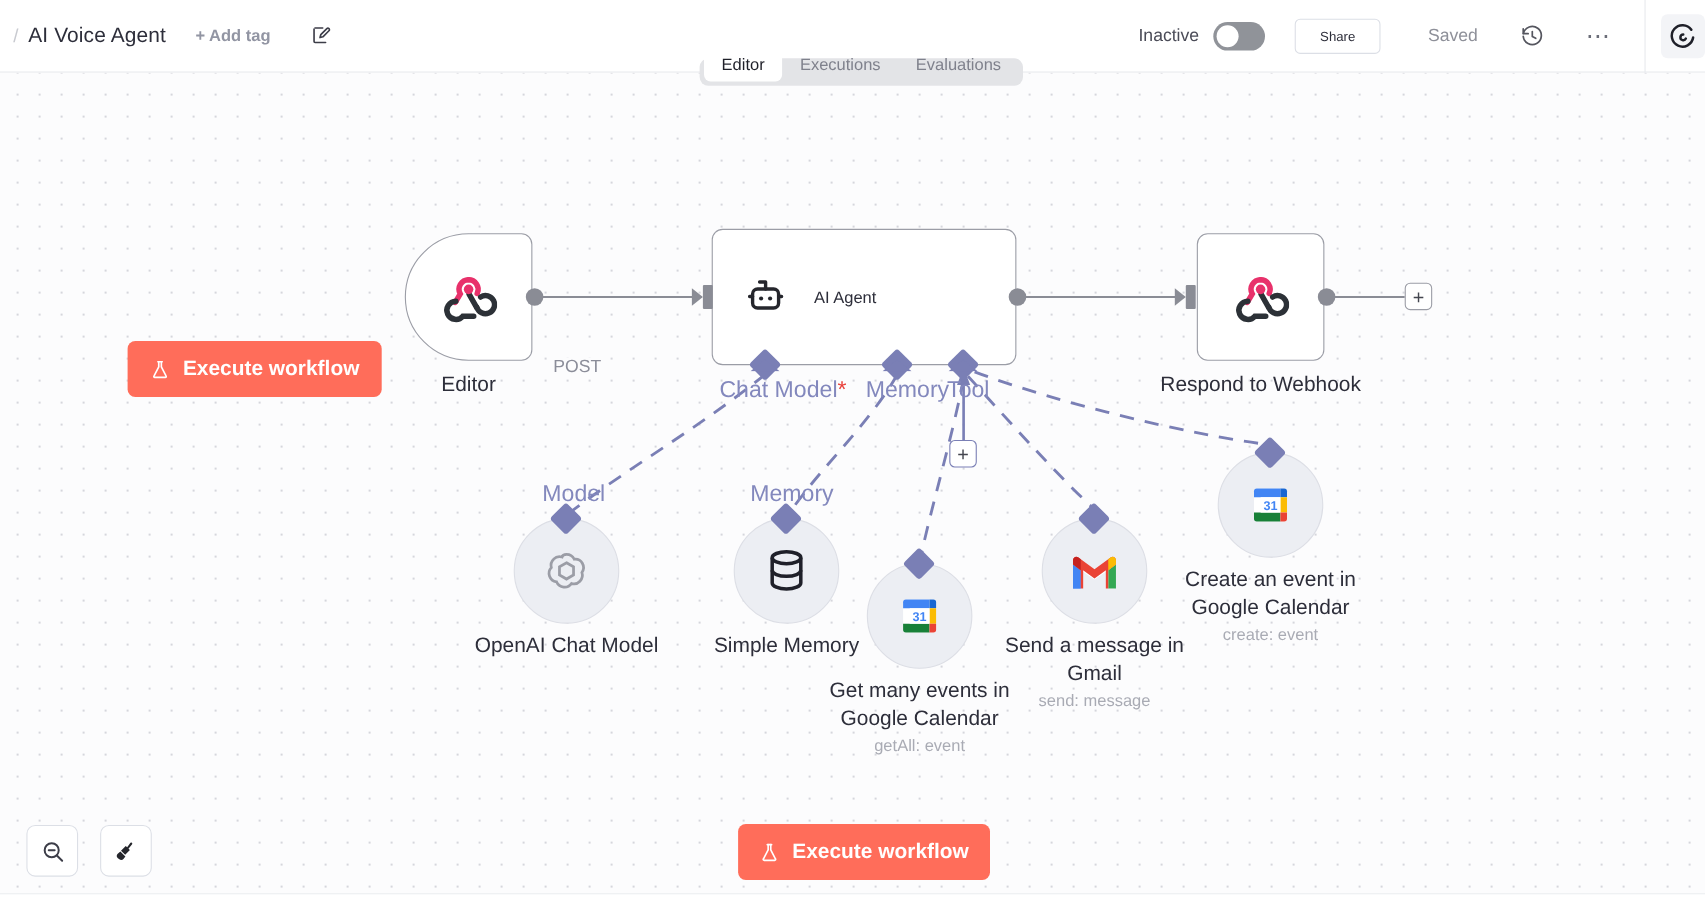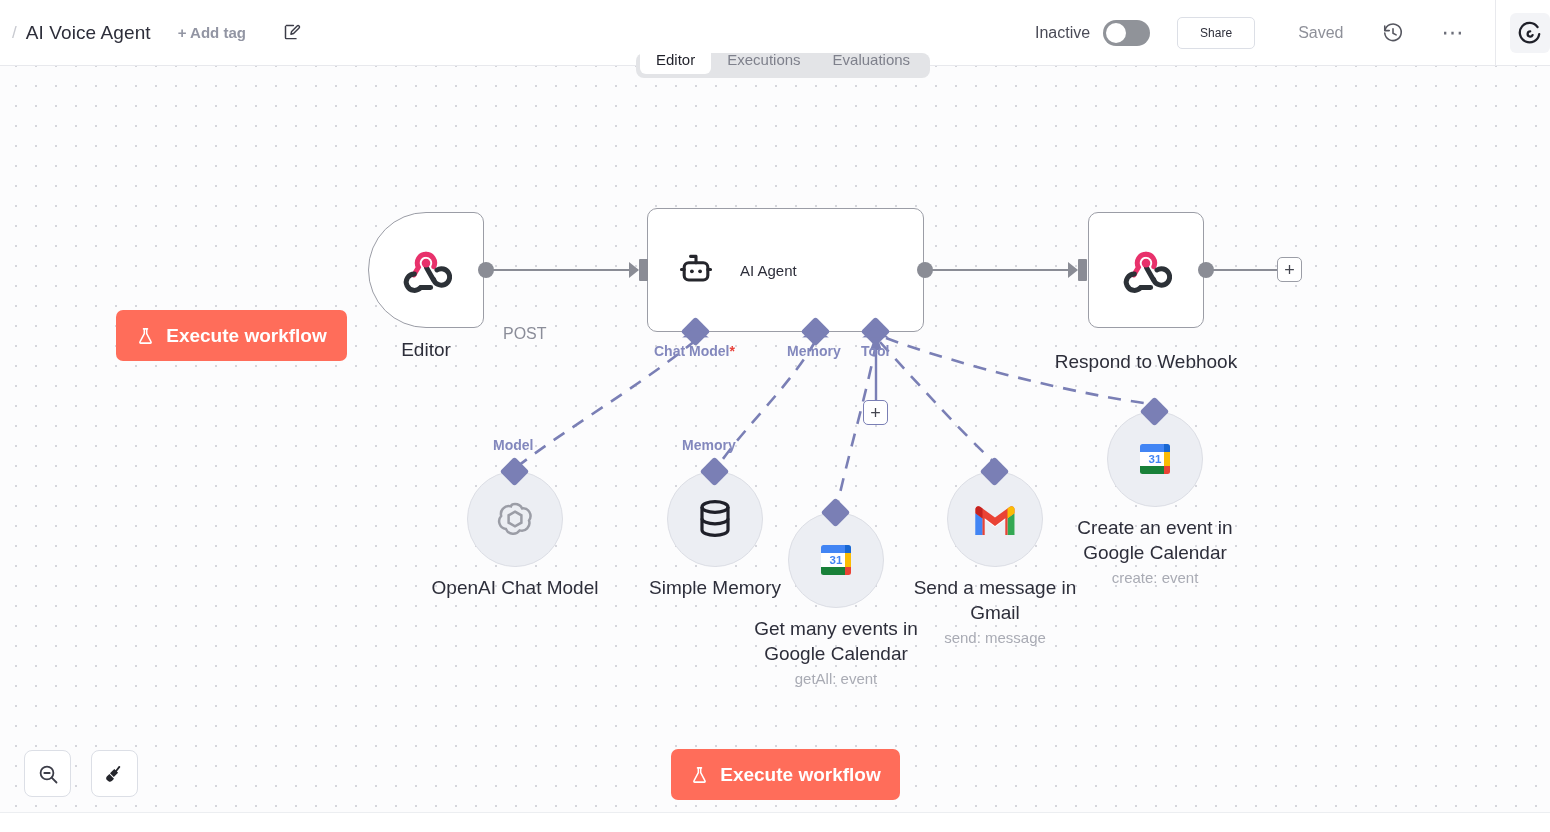--- a/index.html
+++ b/index.html
@@ -130,21 +130,21 @@
     position: absolute; width: 21px; height: 21px; background: #7a7fb5;
     transform: rotate(45deg); border-radius: 3px; z-index: 12;
   }
   .diamond.flared::after {
     content: ''; position: absolute; left: 50%; top: 50%;
     transform: translate(-50%,-50%) rotate(-45deg);
     width: 27px; height: 11px; background: #7a7fb5;
     clip-path: polygon(0 100%, 50% 0, 100% 100%);
   }
   .conn-label {
-    position: absolute; font-size: 14px; color: #8388bd; white-space: nowrap; z-index: 12; font-weight: bold;
+    position: absolute; font-size: 21px; color: #8388bd; white-space: nowrap; z-index: 12;
   }
   .conn-label .req { color: #e8403a; }
 
   
   .exec-btn {
     position: absolute; background: #ff6d5a; border-radius: 7px;
     display: flex; align-items: center; justify-content: center; gap: 11px;
     color: #fff; font-size: 19px; font-weight: bold; cursor: pointer; z-index: 20;
   }
   .exec-top { left: 116px; top: 244px; width: 231px; height: 51px; }
@@ -286,21 +286,21 @@
       <div class="node-box">
         <svg width="52" height="52" viewBox="0 0 48 48">
           <path d="M24 9.5a8 8 0 0 0-7 11.9l-4.2 7.2" fill="none" stroke="#e8316b" stroke-width="4.6" stroke-linecap="round"></path>
           <path d="M24 9.5a8 8 0 0 1 7.4 11l-.2.5" fill="none" stroke="#e8316b" stroke-width="4.6" stroke-linecap="round"></path>
           <path d="M13.3 27.6a7.6 7.6 0 1 0 5.9 12.5h9.1" fill="none" stroke="#2c3137" stroke-width="4.6" stroke-linecap="round"></path>
           <path d="M24.4 21.6l6.3 11.1" fill="none" stroke="#2c3137" stroke-width="4.6" stroke-linecap="round"></path>
           <path d="M30.9 32.6a7.6 7.6 0 1 0 3.2-8.6" fill="none" stroke="#2c3137" stroke-width="4.6" stroke-linecap="round"></path>
           <circle cx="24" cy="17.6" r="4" fill="#e8316b"></circle>
         </svg>
       </div>
-      <div class="node-title" style="top:127px;margin-top:12px;">Respond to Webhook</div>
+      <div class="node-title" style="top:127px;">Respond to Webhook</div>
       <div class="port-dot" style="left:110px; top:50px;"></div>
     </div>
     <div class="plus-btn" style="left:1277px; top:191px;">+</div>
 
     <div class="subnode" style="left:467px; top:405px;">
       <div class="conn-label" style="left:26px; top:-34px;">Model</div>
       <div class="diamond" style="left:37px; top:-10px;"></div>
       <div class="circle">
         <svg width="48" height="48" viewBox="0 0 48 48" fill="none" stroke="#9b9da6" stroke-width="2.5">
           <path d="M24 9c3.1 0 5.8 1.8 7.1 4.4 2.9-.3 5.8 1 7.3 3.6 1.6 2.7 1.3 6-0.4 8.4.9 2.7.3 5.8-1.8 8-2 2.1-5 2.8-7.6 2-1.6 2.3-4.3 3.6-7.2 3.3-3-.3-5.4-2.2-6.5-4.8-2.8-.4-5.3-2.3-6.3-5.1-1-2.8-.3-5.8 1.6-7.8-.7-2.7 0-5.7 2.1-7.7 2-2 5-2.7 7.6-1.9C20.3 9.9 22 9 24 9z"></path>

